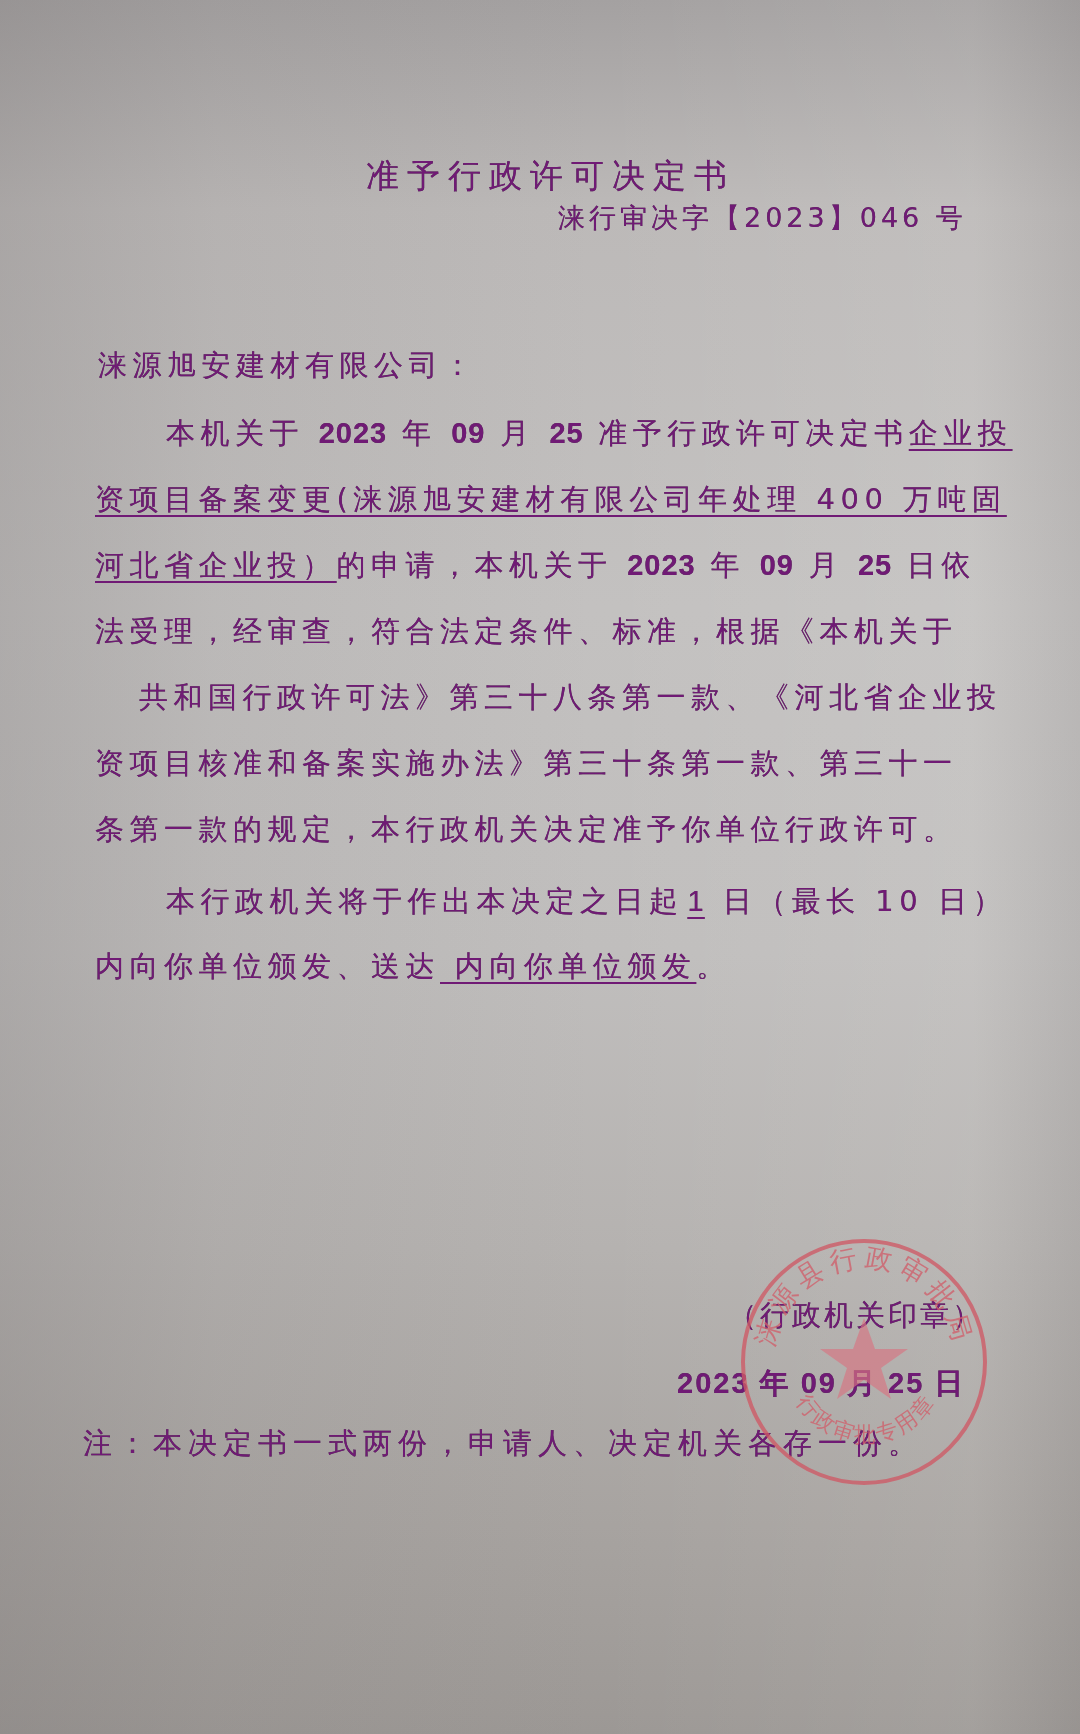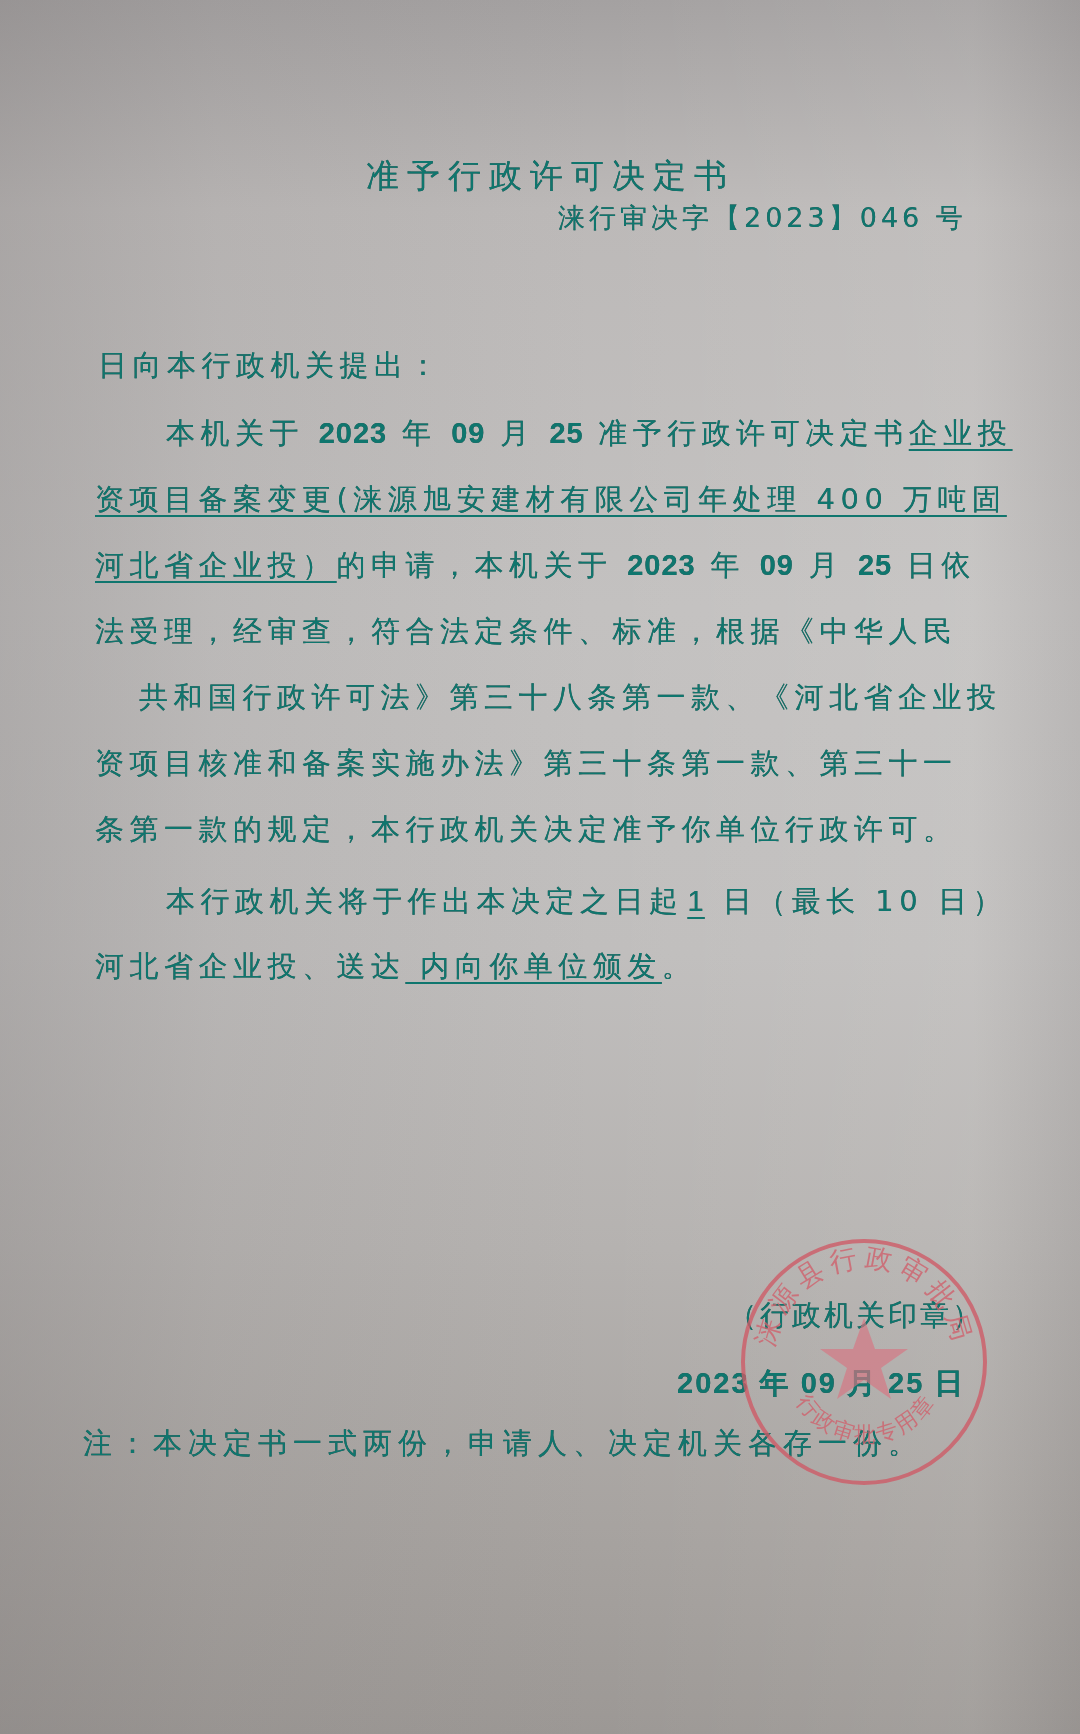--- a/index.html
+++ b/index.html
@@ -6,57 +6,57 @@
   body {
     width: 1080px; height: 1734px; overflow: hidden; position: relative;
     background:
       linear-gradient(90deg, rgba(120,115,115,0.28) 0%, rgba(120,115,115,0.10) 20%, rgba(255,255,255,0) 55%, rgba(255,255,250,0.08) 90%, rgba(120,115,115,0.12) 100%),
       linear-gradient(180deg, #a4a1a1 0%, #bcb9b8 12%, #c3c1c0 35%, #c0bebd 55%, #b5b2b0 72%, #a7a3a0 88%, #9c9895 100%);
     font-family: "DejaVu Sans", "Liberation Sans", sans-serif;
     color: #1e1c1d;
   }
   .ln {
     position: absolute; white-space: nowrap; font-size: 29px; line-height: 36px;
-    letter-spacing: 5.5px; color: #0f766e; text-shadow: 0 0 0.6px rgba(0,0,0,0.6);
+    letter-spacing: 5.5px; color: #701a75; text-shadow: 0 0 0.6px rgba(0,0,0,0.6);
   }
   .num { font-family: "Liberation Sans", sans-serif; font-weight: bold; letter-spacing: 1px; }
   .u { text-decoration: underline; text-decoration-thickness: 2px; text-underline-offset: 6px; text-align: right; }
   .title { font-size: 33px; letter-spacing: 8px; }
   .ref { font-size: 27px; letter-spacing: 4px; }
   .stamp {
     position: absolute; left: 738px; top: 1236px; width: 252px; height: 252px;
     pointer-events: none; opacity: 0.78;
   }
 </style>
 </head>
 <body>
 
 <div>
 
   <div class="ln title" style="left:366px; top:158px;">准予行政许可决定书</div>
 
   <div class="ln ref" style="left:558px; top:200px;">涞行审决字【2023】046 号</div>
 
-  <div class="ln" style="left:98px; top:347px;">日向本行政机关提出：</div>
+  <div class="ln" style="left:98px; top:347px;">涞源旭安建材有限公司：</div>
 
   <div id="para1">
       <div class="ln" style="left: 166px; top: 415px;"><span>本机关于 </span><span class="num">2023</span><span> 年 </span><span class="num">09</span><span> 月 </span><span class="num">25</span><span> 准予行政许可决定书</span><span class="u">企业投</span></div>
       <div class="ln" style="left: 95px; top: 481px;"><span class="u">资项目备案变更(涞源旭安建材有限公司年处理 400 万吨固</span></div>
       <div class="ln" style="left: 95px; top: 547px;"><span class="u">河北省企业投）</span><span>的申请，本机关于 </span><span class="num">2023</span><span> 年 </span><span class="num">09</span><span> 月 </span><span class="num">25</span><span> 日依</span></div>
-      <div class="ln" style="left: 95px; top: 613px;"><span>法受理，经审查，符合法定条件、标准，根据《中华人民</span></div>
+      <div class="ln" style="left: 95px; top: 613px;"><span>法受理，经审查，符合法定条件、标准，根据《本机关于</span></div>
       <div class="ln" style="left: 95px; top: 679px; margin-left: 44px;"><span>共和国行政许可法》第三十八条第一款、《河北省企业投</span></div>
       <div class="ln" style="left: 95px; top: 745px;"><span>资项目核准和备案实施办法》第三十条第一款、第三十一</span></div>
       <div class="ln" style="left: 95px; top: 811px;"><span>条第一款的规定，本行政机关决定准予你单位行政许可。</span></div>
     </div>
 
   <div class="ln" style="left:166px; top:883px;">
     <span>本行政机关将于作出本决定之日起</span><span class="u num" style="font-weight:normal;padding:0 18px 0 4px;">1</span><span>日（最长 10 日）</span>
   </div>
   <div class="ln" style="left:95px; top:948px;">
-    <span>河北省企业投、送达</span><span class="u"> 内向你单位颁发</span><span>。</span>
+    <span>内向你单位颁发、送达</span><span class="u"> 内向你单位颁发</span><span>。</span>
   </div>
 
   <div class="ln" style="left:728px; top:1297px; letter-spacing:3px;">（行政机关印章）</div>
 
   <div class="ln num" style="left:677px; top:1365px; letter-spacing:2px;">2023 年 09 月 25 日</div>
 
   <div class="ln" style="left:83px; top:1425px; letter-spacing:6px;">注：本决定书一式两份，申请人、决定机关各存一份。</div>
 
   <svg class="stamp" viewBox="0 0 252 252">
     <defs>

